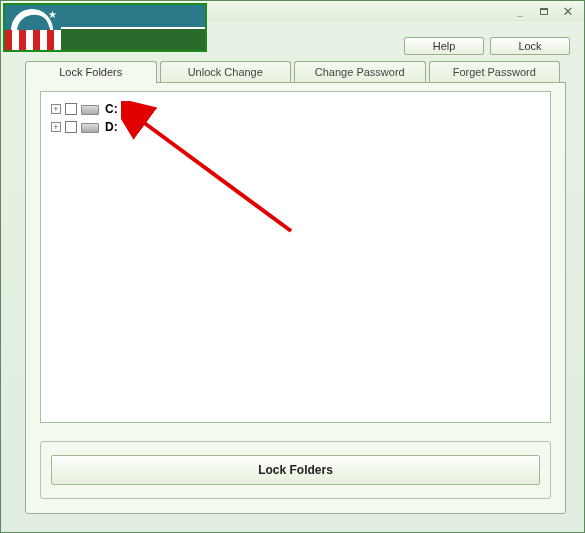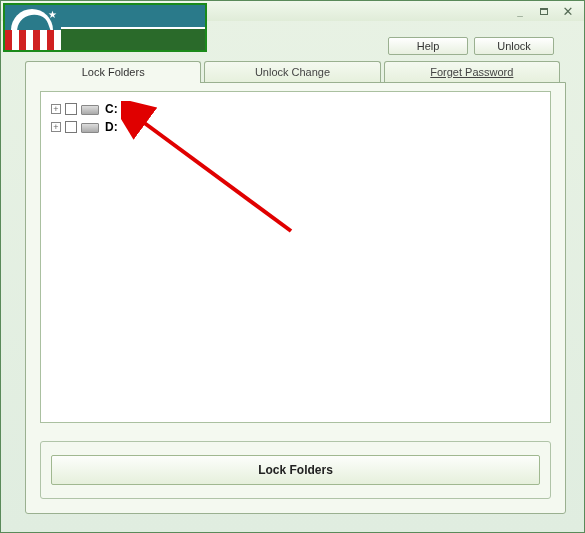--- a/index.html
+++ b/index.html
@@ -92,21 +92,21 @@
     .logo-bars {
       flex: 1;
       display: flex;
       flex-direction: column;
     }
     .logo-bar-top { flex: 1; background: #2a7a8a; }
     .logo-bar-bot { flex: 1; background: #2a6a2a; margin-top: 2px; }
 
     .toolbar {
       position: absolute;
-      top: 36px; right: 30px;
+      top: 36px; right: 14px;
       display: flex;
       gap: 6px;
     }
     .tb-btn {
       width: 80px; height: 18px;
       background: linear-gradient(to bottom, #fff, #e8f0e0);
       border: 1px solid #9ab090;
       border-radius: 2px;
       font-size: 11px;
       text-align: center;
@@ -128,21 +128,21 @@
       background: linear-gradient(to bottom, #f4f9f0, #e6f0dc);
       border-radius: 3px 3px 0 0;
       text-align: center;
       line-height: 21px;
       font-size: 11px;
       color: #444;
       cursor: pointer;
       margin-right: 3px;
       position: relative;
     }
-    .tab:last-child { margin-right: 6px; text-decoration: underline; }
+    .tab:last-child { margin-right: 6px; }
     .tab.active {
       background: #f4f9f0;
       color: #333;
       z-index: 2;
     }
     .tab.active::after {
       content: '';
       position: absolute;
       left: 0; right: 0; bottom: -2px;
       height: 3px;
@@ -260,26 +260,27 @@
       <div class="star">★</div>
     </div>
     <div class="logo-bars">
       <div class="logo-bar-top"></div>
       <div class="logo-bar-bot"></div>
     </div>
   </div>
 
   <div class="toolbar">
     <div class="tb-btn">Help</div>
-    <div class="tb-btn">Unlock</div>
+    <div class="tb-btn">Lock</div>
   </div>
 
   <div class="tabs">
     <div class="tab active">Lock Folders</div>
     <div class="tab">Unlock Change</div>
+    <div class="tab">Change Password</div>
     <div class="tab">Forget Password</div>
   </div>
 
   <div class="content">
     <div class="tree-panel">
       <div class="tree">
         <div class="tree-row">
           <div class="expander">+</div>
           <div class="checkbox"></div>
           <div class="drive-icon"></div>

